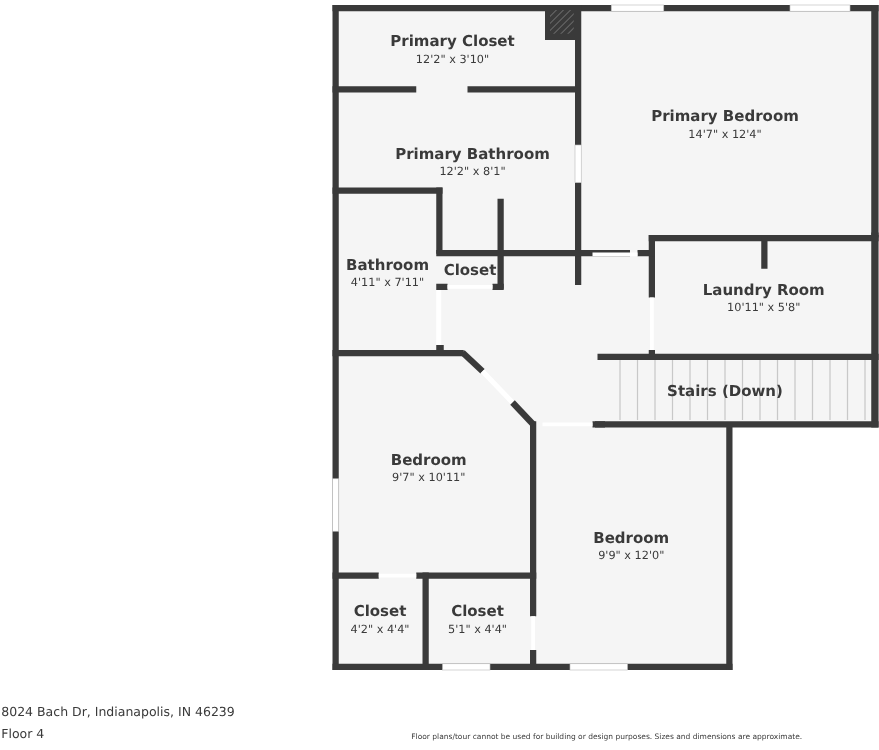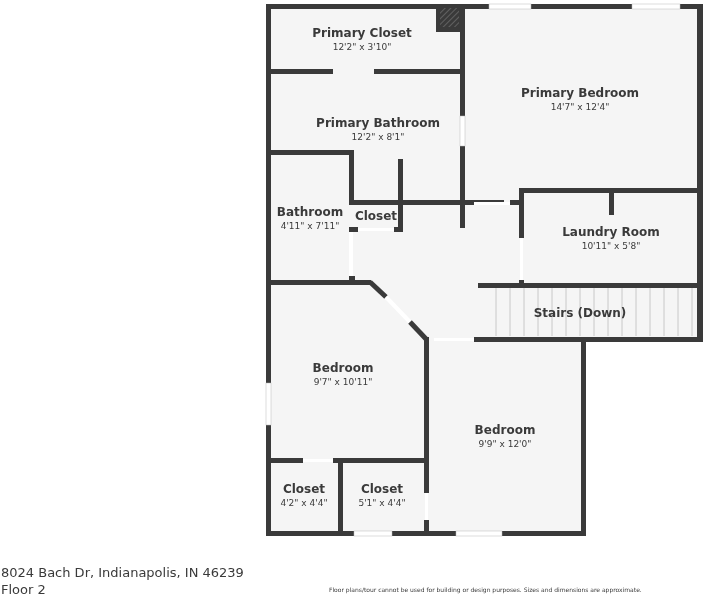--- a/index.html
+++ b/index.html
@@ -1,20 +1,20 @@
 <!DOCTYPE html>
 <html><head>
 <meta charset="utf-8">
 <style>
   html,body{margin:0;padding:0;background:#ffffff;}
   body{width:703px;height:600px;position:relative;overflow:hidden;font-family:"DejaVu Sans","Liberation Sans",sans-serif;}
   svg{position:absolute;left:0;top:0;}
   .room-name{font-family:"DejaVu Sans",sans-serif;font-size:12px;font-weight:bold;fill:#3a3a3a;text-anchor:middle;}
   .room-dim{font-family:"DejaVu Sans",sans-serif;font-size:9px;fill:#3a3a3a;text-anchor:middle;}
-  .footer-text{position:absolute;font-family:"DejaVu Sans",sans-serif;font-size:13px;color:#3a3a3a;}
+  .footer-text{position:absolute;font-family:"DejaVu Sans",sans-serif;font-size:10px;color:#3a3a3a;}
   .disclaimer{position:absolute;font-family:"DejaVu Sans",sans-serif;font-size:6px;color:#3a3a3a;}
 </style>
 </head>
 <body>
 
 <svg width="703" height="600" viewBox="0 0 703 600">
   <defs>
     <pattern id="hatch" width="4" height="4" patternUnits="userSpaceOnUse" patternTransform="rotate(45)">
       <line x1="0" y1="0" x2="0" y2="4" stroke="#888" stroke-width="1"></line>
     </pattern>
@@ -143,14 +143,14 @@
 
     <text class="room-name" x="304" y="493">Closet</text>
     <text class="room-dim" x="304" y="506">4'2" x 4'4"</text>
 
     <text class="room-name" x="382" y="493">Closet</text>
     <text class="room-dim" x="382" y="506">5'1" x 4'4"</text>
   </g>
 </svg>
 
 <div class="footer-text" style="left:1px;top:565px;">8024 Bach Dr, Indianapolis, IN 46239</div>
-<div class="footer-text" style="left:1px;top:582px;">Floor 2</div>
+<div class="footer-text" style="left:1px;top:582px;">Floor 4</div>
 <div class="disclaimer" style="left:329px;top:586px;">Floor plans/tour cannot be used for building or design purposes. Sizes and dimensions are approximate.</div>
 
 </body></html>

